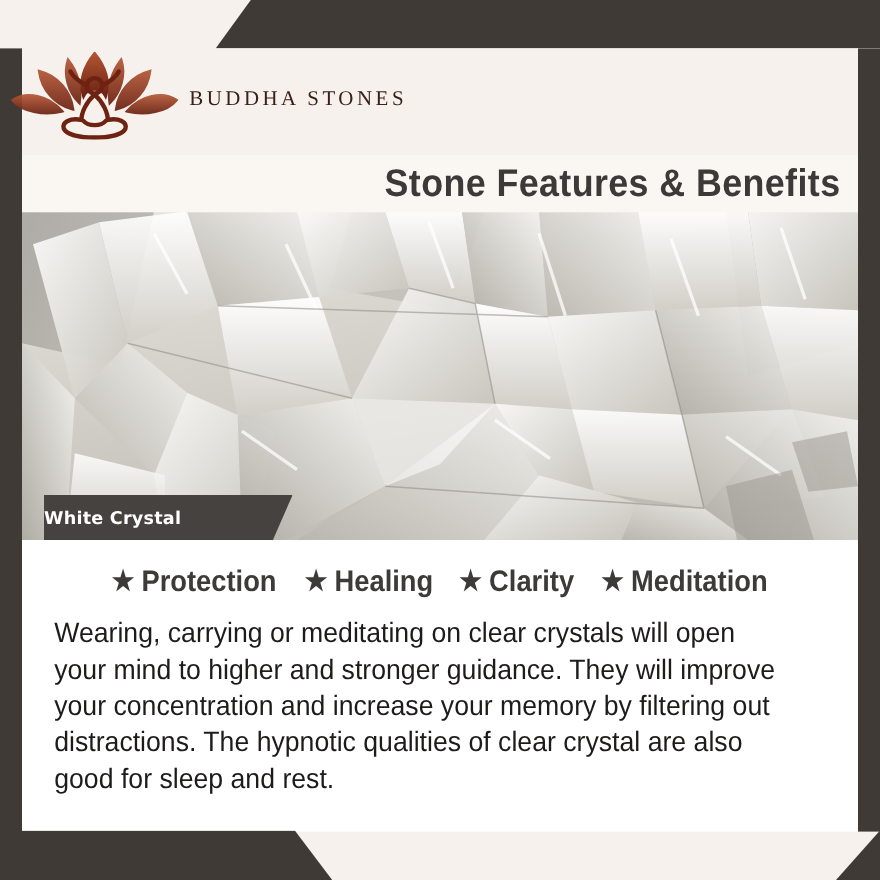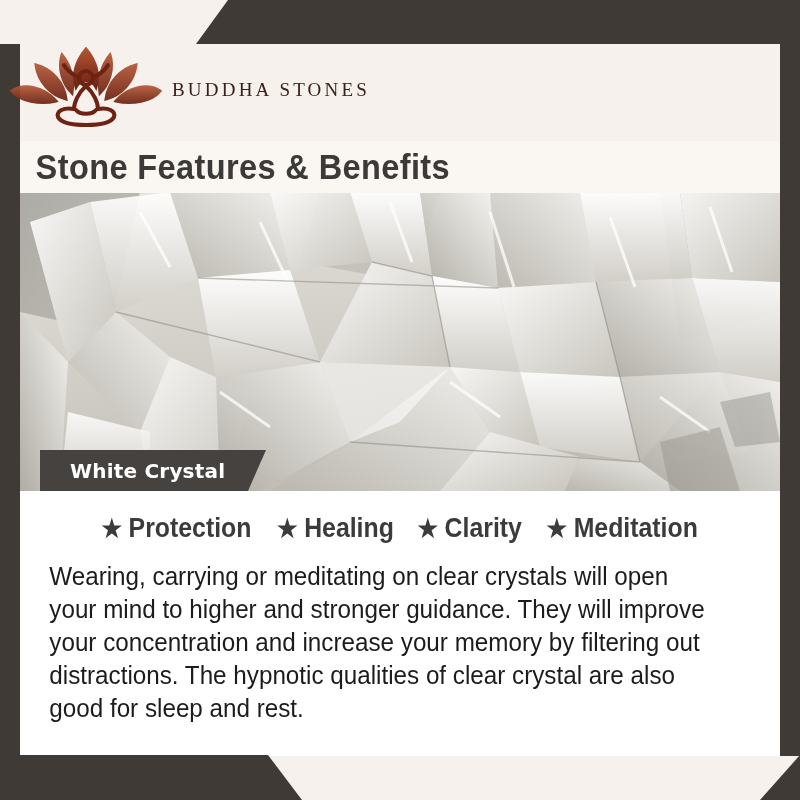--- a/index.html
+++ b/index.html
@@ -67,21 +67,21 @@
     font-family:"Liberation Serif", serif;
     font-size:19px; letter-spacing:3.2px;
     color:#3A2018; font-weight:400;
   }
 
   
   .title-banner {
     position:absolute; left:20px; top:141px;
     width:760px; height:52px;
     background:#FAF6F2;
-    display:flex; align-items:center; justify-content:flex-start;
+    display:flex; align-items:center; justify-content:flex-end;
     z-index:8;
   }
   .title-text {
     font-family:"Liberation Sans Narrow","Liberation Sans", sans-serif;
     font-weight:bold;
     font-size:35px;
     letter-spacing:0.4px;
     color:#3C3A38;
     transform:scaleX(0.93);
     white-space:nowrap;
@@ -100,23 +100,22 @@
   
   .name-tag {
     position:absolute; left:20px; bottom:0;
     height:41px; width:226px;
     background:#454240;
     clip-path: polygon(0 0, 226px 0, 208px 41px, 0 41px);
     display:flex; align-items:center;
     z-index:9;
   }
   .name-tag span {
-    margin-left:30px;
     color:#ffffff;
-    font-size:20px;
+    font-size:16px;
     font-weight:bold;
     letter-spacing:0.2px;
     font-family:"DejaVu Sans", sans-serif;
   }
 
   
   .content {
     position:absolute; left:20px; top:491px;
     width:760px; height:265px;
     background:#FFFFFF;

